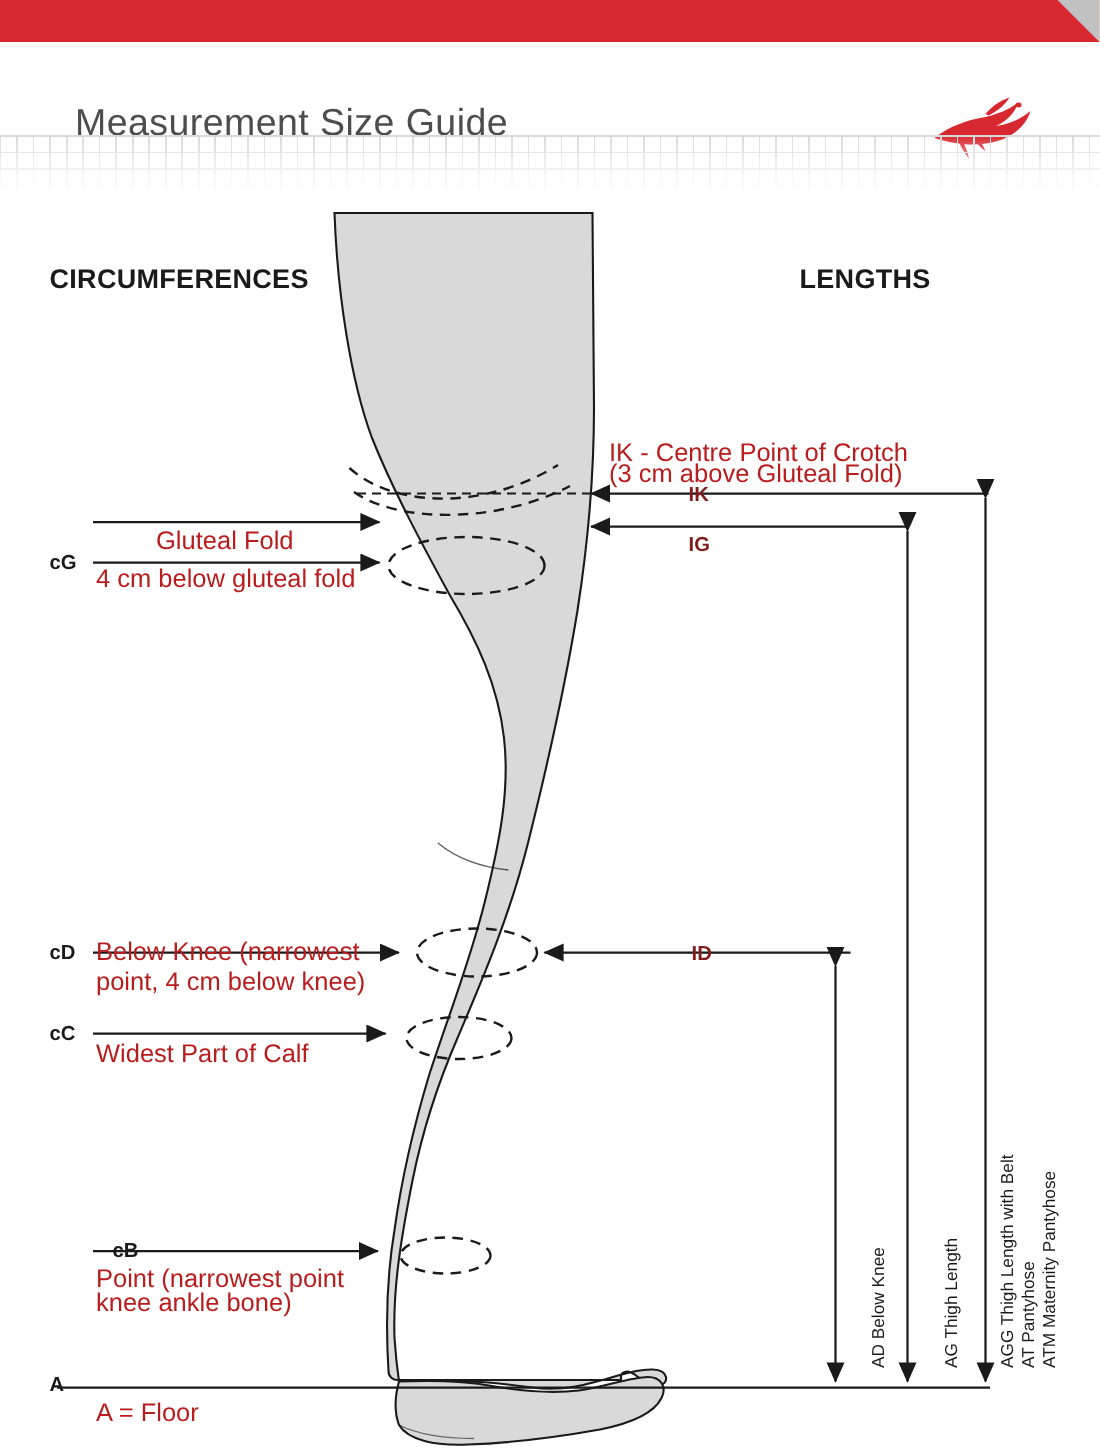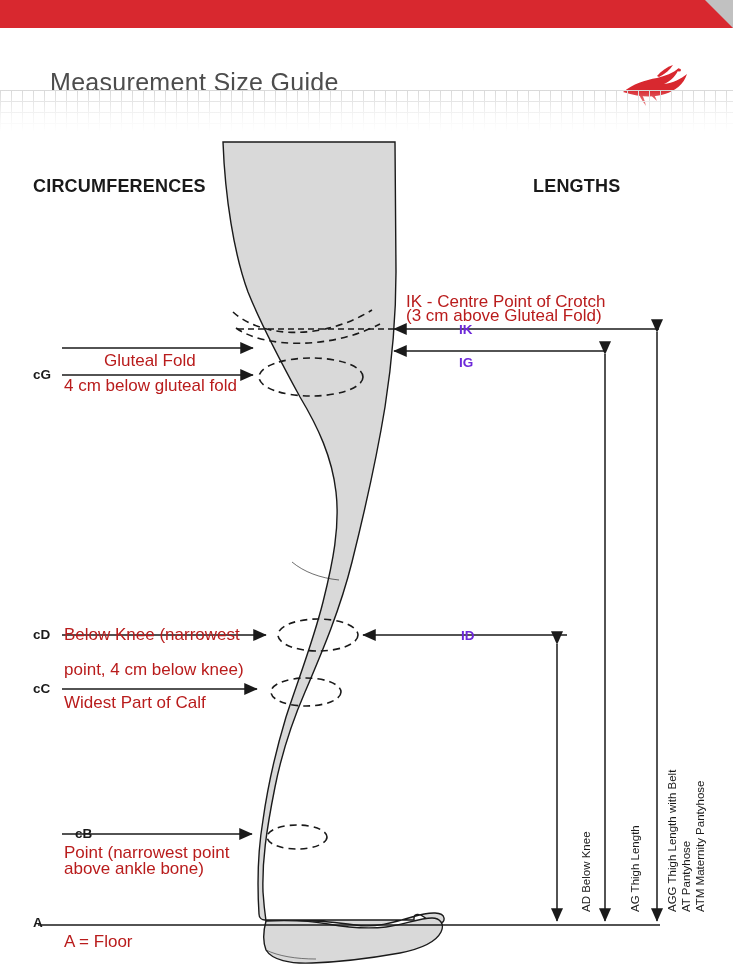--- a/index.html
+++ b/index.html
@@ -84,21 +84,21 @@
     position: absolute;
     font-size: 13.5px;
     font-weight: bold;
     color: #1a1a1a;
     white-space: nowrap;
   }
   .len-label {
     position: absolute;
     font-size: 13.5px;
     font-weight: bold;
-    color: #6d28d9;
+    color: #7f1d1d;
     white-space: nowrap;
   }
   .cap {
     position: absolute;
     font-size: 17px;
     color: #b91c1c;
     line-height: 15px;
     white-space: pre-line;
   }
   .vcap {
@@ -212,30 +212,30 @@
     <div class="sect-label" style="left:485px; top:44px;margin-left:48px;">LENGTHS</div>
 
     
     <div class="circ-label" style="left:33px; top:235px;">cG</div>
     <div class="cap" style="left:64px; top:221px;margin-left:40px;">Gluteal Fold</div>
     <div class="cap" style="left:64px; top:246px;">4 cm below gluteal fold</div>
 
     
     <div class="circ-label" style="left:33px; top:495px;">cD</div>
     <div class="cap" style="left:64px; top:495px;">Below Knee (narrowest</div>
-    <div class="cap" style="left:64px; top:530px;">point, 4 cm below knee)</div>
+    <div class="cap" style="left:64px; top:515px;">point, 4 cm below knee)</div>
 
     
     <div class="circ-label" style="left:33px; top:549px;">cC</div>
     <div class="cap" style="left:64px; top:563px;">Widest Part of Calf</div>
 
     
     <div class="circ-label" style="left:33px; top:694px;margin-left:42px;">cB</div>
     <div class="cap" style="left:64px; top:713px;">Point (narrowest point</div>
-    <div class="cap" style="left:64px; top:729px;">above ankle bone)</div>
+    <div class="cap" style="left:64px; top:729px;">knee ankle bone)</div>
 
     
     <div class="circ-label" style="left:33px; top:783px;">A</div>
     <div class="cap" style="left:64px; top:802px;">A = Floor</div>
 
     
     <div class="cap" style="left:406px; top:162px;">IK - Centre Point of Crotch</div>
     <div class="cap" style="left:406px; top:176px;">(3 cm above Gluteal Fold)</div>
     <div class="len-label" style="left:459px; top:190px;">IK</div>
 

